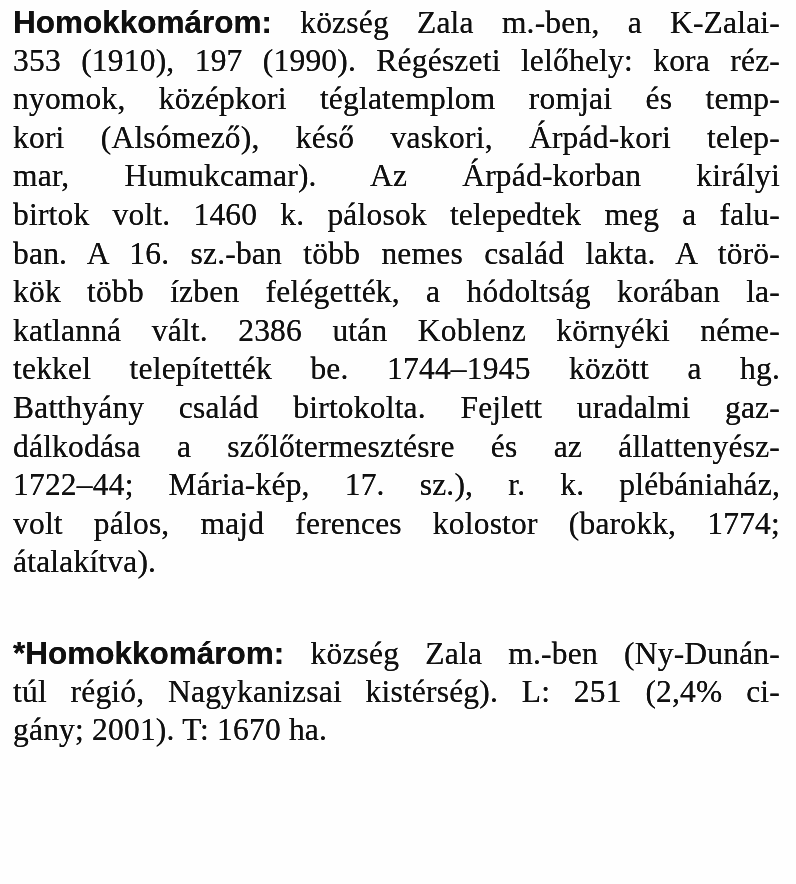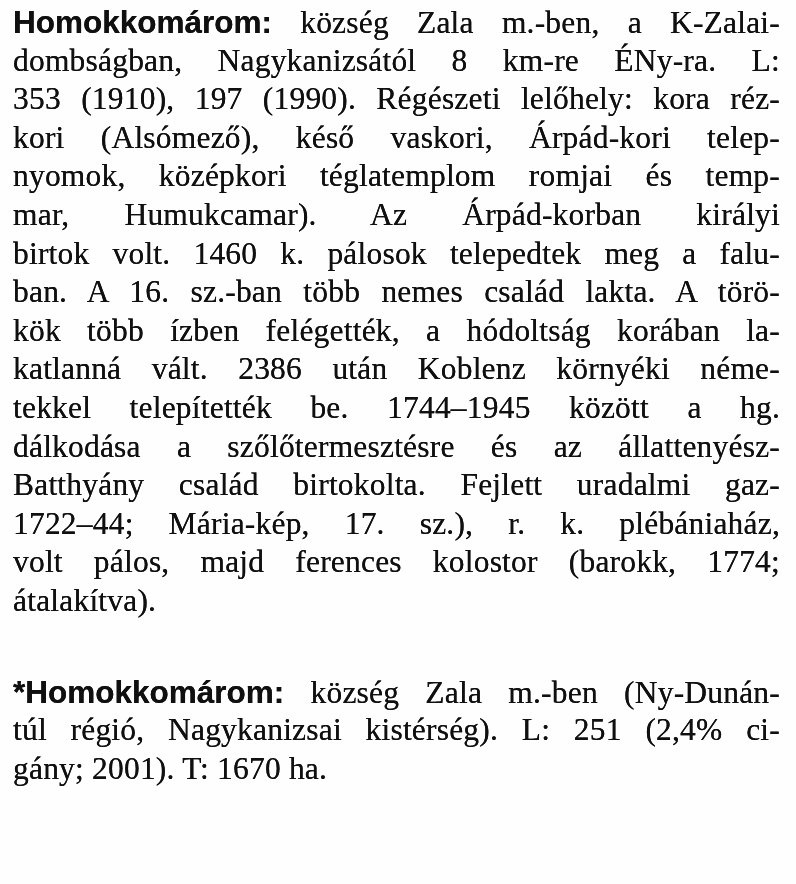--- a/index.html
+++ b/index.html
@@ -43,32 +43,31 @@
     letter-spacing: 0;
   }
 </style>
 </head>
 <body>
 
 <div class="page">
 
   <article class="entry entry-1">
     <div class="line"><span class="headword">Homokkomárom:</span> <span>község Zala m.-ben, a K-Zalai-</span></div>
-    <div class="line">dombságban, Nagykanizsától 8 km-re ÉNy-ra. L:</div>
     <div class="line">353 (1910), 197 (1990). Régészeti lelőhely: kora réz-</div>
+    <div class="line">nyomok, középkori téglatemplom romjai és temp-</div>
     <div class="line">kori (Alsómező), késő vaskori, Árpád-kori telep-</div>
-    <div class="line">nyomok, középkori téglatemplom romjai és temp-</div>
     <div class="line">mar, Humukcamar). Az Árpád-korban királyi</div>
     <div class="line">birtok volt. 1460 k. pálosok telepedtek meg a falu-</div>
     <div class="line">ban. A 16. sz.-ban több nemes család lakta. A törö-</div>
     <div class="line">kök több ízben felégették, a hódoltság korában la-</div>
     <div class="line">katlanná vált. 2386 után Koblenz környéki néme-</div>
     <div class="line">tekkel telepítették be. 1744–1945 között a hg.</div>
+    <div class="line">Batthyány család birtokolta. Fejlett uradalmi gaz-</div>
     <div class="line">dálkodása a szőlőtermesztésre és az állattenyész-</div>
-    <div class="line">Batthyány család birtokolta. Fejlett uradalmi gaz-</div>
     <div class="line">1722–44; Mária-kép, 17. sz.), r. k. plébániaház,</div>
     <div class="line">volt pálos, majd ferences kolostor (barokk, 1774;</div>
     <div class="line last">átalakítva).</div>
   </article>
 
   <article class="entry entry-2">
     <div class="line"><span class="headword">*Homokkomárom:</span> <span>község Zala m.-ben (Ny-Dunán-</span></div>
     <div class="line">túl régió, Nagykanizsai kistérség). L: 251 (2,4% ci-</div>
     <div class="line last">gány; 2001). T: 1670 ha.</div>
   </article>

